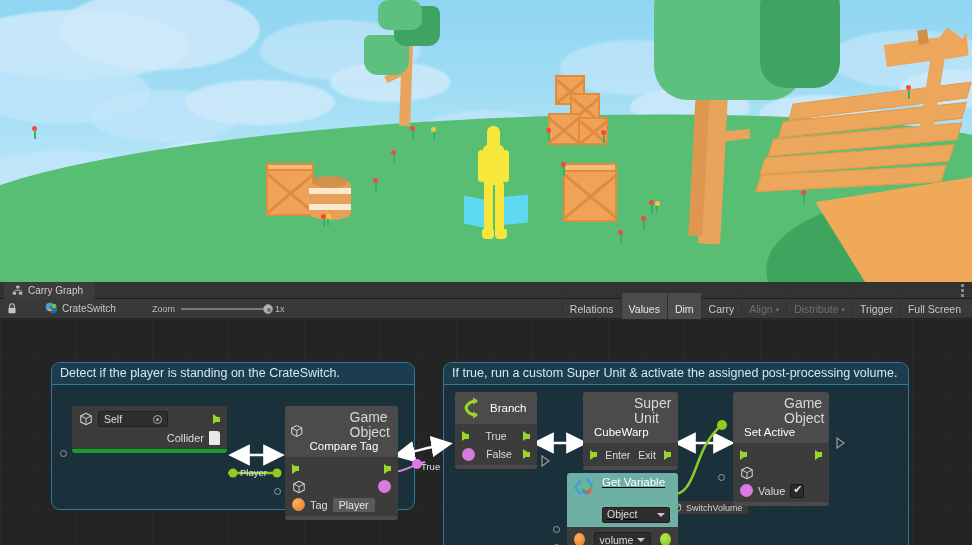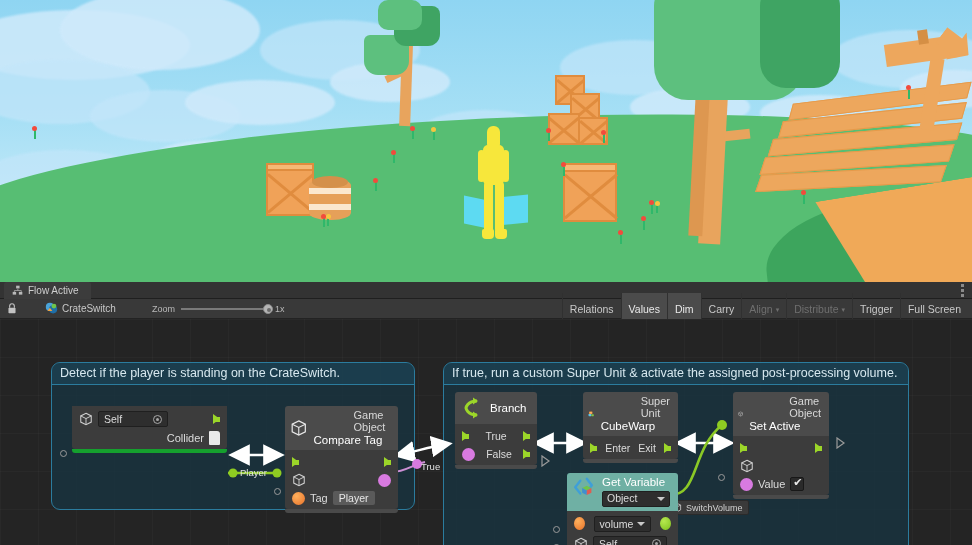--- a/index.html
+++ b/index.html
@@ -173,21 +173,21 @@
   
   .node { position: absolute; border-radius: 3px; overflow: visible; }
   .node-head {
     display: flex; align-items: center; gap: 6px;
     padding: 4px 8px 4px 5px; background: #4b4b4b;
     border-radius: 3px 3px 0 0; min-height: 30px;
   }
   .node-head.green { background: #1da034; }
   .node-head.teal  { background: #6fb0a4; }
   .node-titles { display: flex; flex-direction: column; line-height: 1.08; }
-  .n-sup { color: #d8d8d8; font-size: 11px; padding-left: 40px; }
+  .n-sup { color: #d8d8d8; font-size: 14px; padding-left: 40px; }
   .n-sup.lite { color: #eaf6ee; }
   .n-main { color: #ffffff; font-size: 11.5px; }
   .node-body {
     background: #3c3c3c; padding: 3px 0 2px;
     border-radius: 0 0 3px 3px;
   }
   .node-foot { height: 4px; border-radius: 0 0 3px 3px; }
   .node-foot.green { background: #15a02e; }
   .node-foot.dark  { background: #4a4a4a; }
 
@@ -421,21 +421,21 @@
   <div id="editor">
 
     <div id="tabbar">
       <div class="tab">
         <svg class="tab-icon" viewBox="0 0 16 16">
           <rect x="6" y="1" width="5" height="4" fill="#b9b9b9"></rect>
           <rect x="1" y="10" width="5" height="4" fill="#b9b9b9"></rect>
           <rect x="10" y="10" width="5" height="4" fill="#b9b9b9"></rect>
           <path d="M8.5 5.5v2.5M3.5 10V8h10v2" stroke="#b9b9b9" stroke-width="1" fill="none"></path>
         </svg>
-        <span>Flow Active</span>
+        <span>Carry Graph</span>
       </div>
       <div class="kebab">
         <span></span>
           <span></span>
           <span></span>
       </div>
     </div>
 
     <div id="toolbar">
       <div class="tb-left">
@@ -693,21 +693,21 @@
 
       <div class="node" style="left:567px;top:154px;width:111px;">
         <div class="node-head teal" style="min-height:34px;align-items:flex-start;padding-top:3px;">
           <svg width="26" height="26" viewBox="0 0 26 26">
             <path d="M9 4 L3.5 11 L9 18" stroke="#3f9fd8" stroke-width="2.6" fill="none" stroke-linecap="round" stroke-linejoin="round"></path>
             <path d="M16 2 L21.5 9 L16 16" stroke="#3f9fd8" stroke-width="2.6" fill="none" stroke-linecap="round" stroke-linejoin="round"></path>
             <path d="M11 12l5-2.6 5 2.6-5 2.6z" fill="#6fc44a"></path>
             <path d="M11 12v5l5 2.6v-5z" fill="#3f8fd0"></path>
             <path d="M21 12v5l-5 2.6v-5z" fill="#e05c52"></path>
           </svg>
-          <div class="node-titles" style="gap:2px;">
+          <div class="node-titles" style="gap:18px;text-decoration:underline;">
             <span class="n-main">Get Variable</span>
             <span class="field" style="width:68px;padding:1px 4px;margin-top:1px;">
               <span>Object</span>
               <span class="dropcaret"></span>
             </span>
           </div>
         </div>
         <div class="node-body">
           <div class="prow split">
             <span class="dot-orange"></span>

